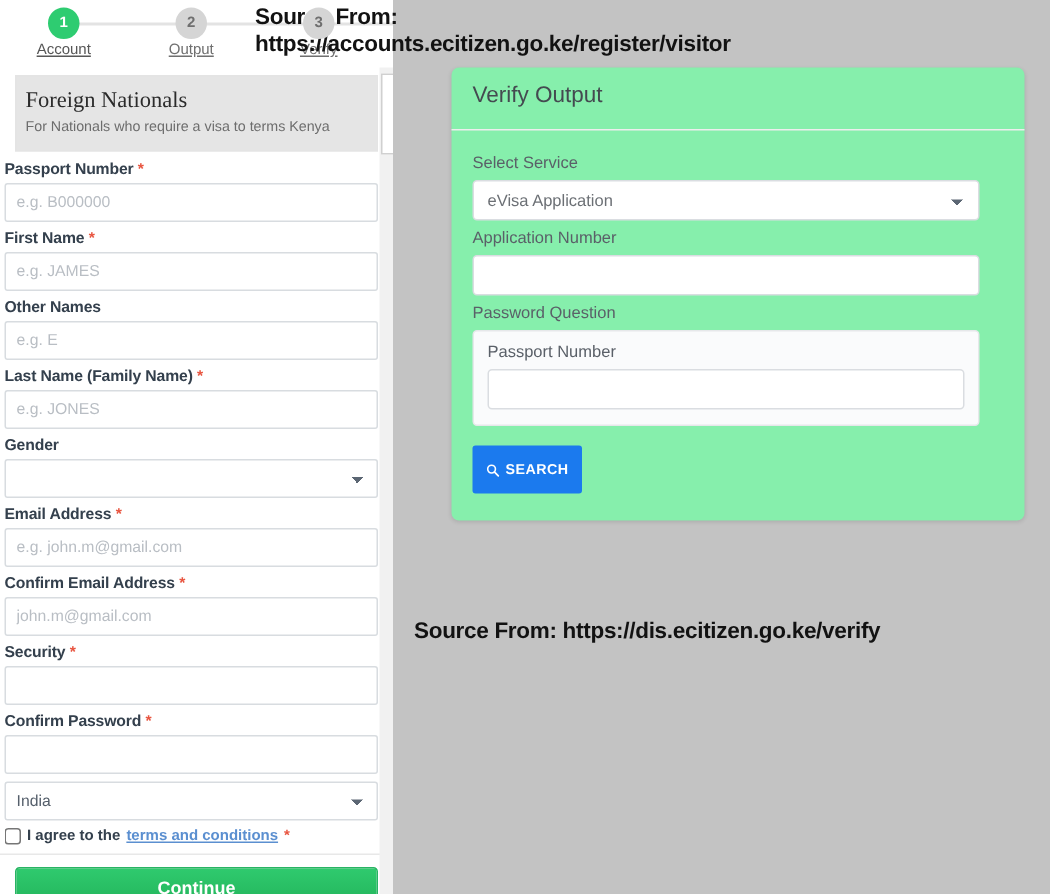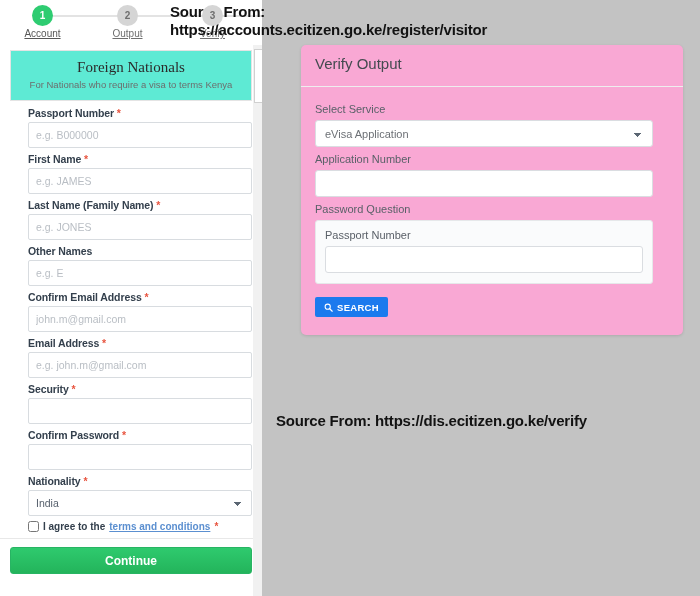--- a/index.html
+++ b/index.html
@@ -73,39 +73,38 @@
   .step .caption {
     font-size: 10px;
     color: #6f6f6f;
     text-decoration: underline;
   }
   .step.active .caption { color: #575757; }
 
   
   #fn-card {
     margin: 6px 10px 0 10px;
-    background: #5eead4;
+    background: #e5e5e5;
     border: 1px solid #e4e4e4;
     padding: 8px 6px 10px 6px;
-    text-align: center;
   }
   #fn-title {
     font-family: "Liberation Serif", serif;
     font-size: 15px;
     color: #2b2b2b;
     margin-bottom: 3px;
   }
   #fn-sub {
     font-size: 9.5px;
     color: #6d6d6d;
   }
 
   
   #visitor-form {
-    padding: 6px 10px 0 28px;
+    padding: 6px 10px 0 3px;
   }
   .field { margin-bottom: 5px; }
   .field label {
     display: block;
     font-size: 10.5px;
     font-weight: bold;
     color: #34404d;
     margin-bottom: 3px;
     letter-spacing: -.1px;
   }
@@ -189,21 +188,21 @@
     background: #ffffff;
     border: 1px solid #d0d0d0;
   }
 
   
   #verify-card {
     position: absolute;
     left: 301px;
     top: 45px;
     width: 382px;
-    background: #f9a8d4;
+    background: #86efac;
     border-radius: 5px;
     box-shadow: 0 1px 3px rgba(0,0,0,.12);
   }
   #verify-header {
     padding: 10px 14px 14px 14px;
     border-bottom: 1px solid #eeeeee;
     font-size: 15px;
     color: #444a50;
   }
   #verify-body { padding: 10px 30px 18px 14px; }
@@ -240,21 +239,21 @@
   #security-box {
     margin-top: 5px;
     border: 1px solid #e6e8ea;
     border-radius: 3px;
     background: #fafbfc;
     padding: 8px 9px 10px 9px;
   }
   #security-box .v-label { margin-top: 0; color: #5a6068; }
   #search-btn {
     margin-top: 13px;
-    height: 20px;
+    height: 32px;
     padding: 0 9px;
     border: none;
     border-radius: 2px;
     background: #1b7aee;
     color: #ffffff;
     font-size: 9.5px;
     font-weight: bold;
     letter-spacing: .3px;
     font-family: "Liberation Sans", sans-serif;
     cursor: pointer;
@@ -313,52 +312,55 @@
       <label><span>Passport Number</span> <span class="req">*</span></label>
       <input type="text" placeholder="e.g. B000000" style="">
     </div>
 
     <div class="field">
       <label><span>First Name</span> <span class="req">*</span></label>
       <input type="text" placeholder="e.g. JAMES" style="">
     </div>
 
     <div class="field">
+      <label><span>Other Names</span></label>
+      <input type="text" placeholder="e.g. E" style="">
+    </div>
+
+    <div class="field">
       <label><span>Last Name (Family Name)</span> <span class="req">*</span></label>
       <input type="text" placeholder="e.g. JONES" style="">
     </div>
 
     <div class="field">
-      <label><span>Other Names</span></label>
-      <input type="text" placeholder="e.g. E" style="">
-    </div>
-
+      <label><span>Gender</span></label>
+      <select><option></option></select>
+    </div>
+
+    <div class="field">
+      <label><span>Email Address</span> <span class="req">*</span></label>
+      <input type="text" placeholder="e.g. john.m@gmail.com" style="">
+    </div>
 
     <div class="field">
       <label><span>Confirm Email Address</span> <span class="req">*</span></label>
       <input type="text" placeholder="john.m@gmail.com" style="">
     </div>
 
     <div class="field">
-      <label><span>Email Address</span> <span class="req">*</span></label>
-      <input type="text" placeholder="e.g. john.m@gmail.com" style="">
-    </div>
-
-    <div class="field">
       <label><span>Security</span> <span class="req">*</span></label>
       <input type="password" placeholder="" style="">
     </div>
 
     <div class="field">
       <label><span>Confirm Password</span> <span class="req">*</span></label>
       <input type="password" placeholder="" style="">
     </div>
 
     <div class="field">
-      <label><span>Nationality</span> <span class="req">*</span></label>
       <select><option>India</option></select>
     </div>
 
     <div id="terms-row">
       <input type="checkbox" style="">
       <span>I agree to the</span>
       <a href="#" id="terms-link">terms and conditions</a>
       <span class="req">*</span>
     </div>
   </div>

